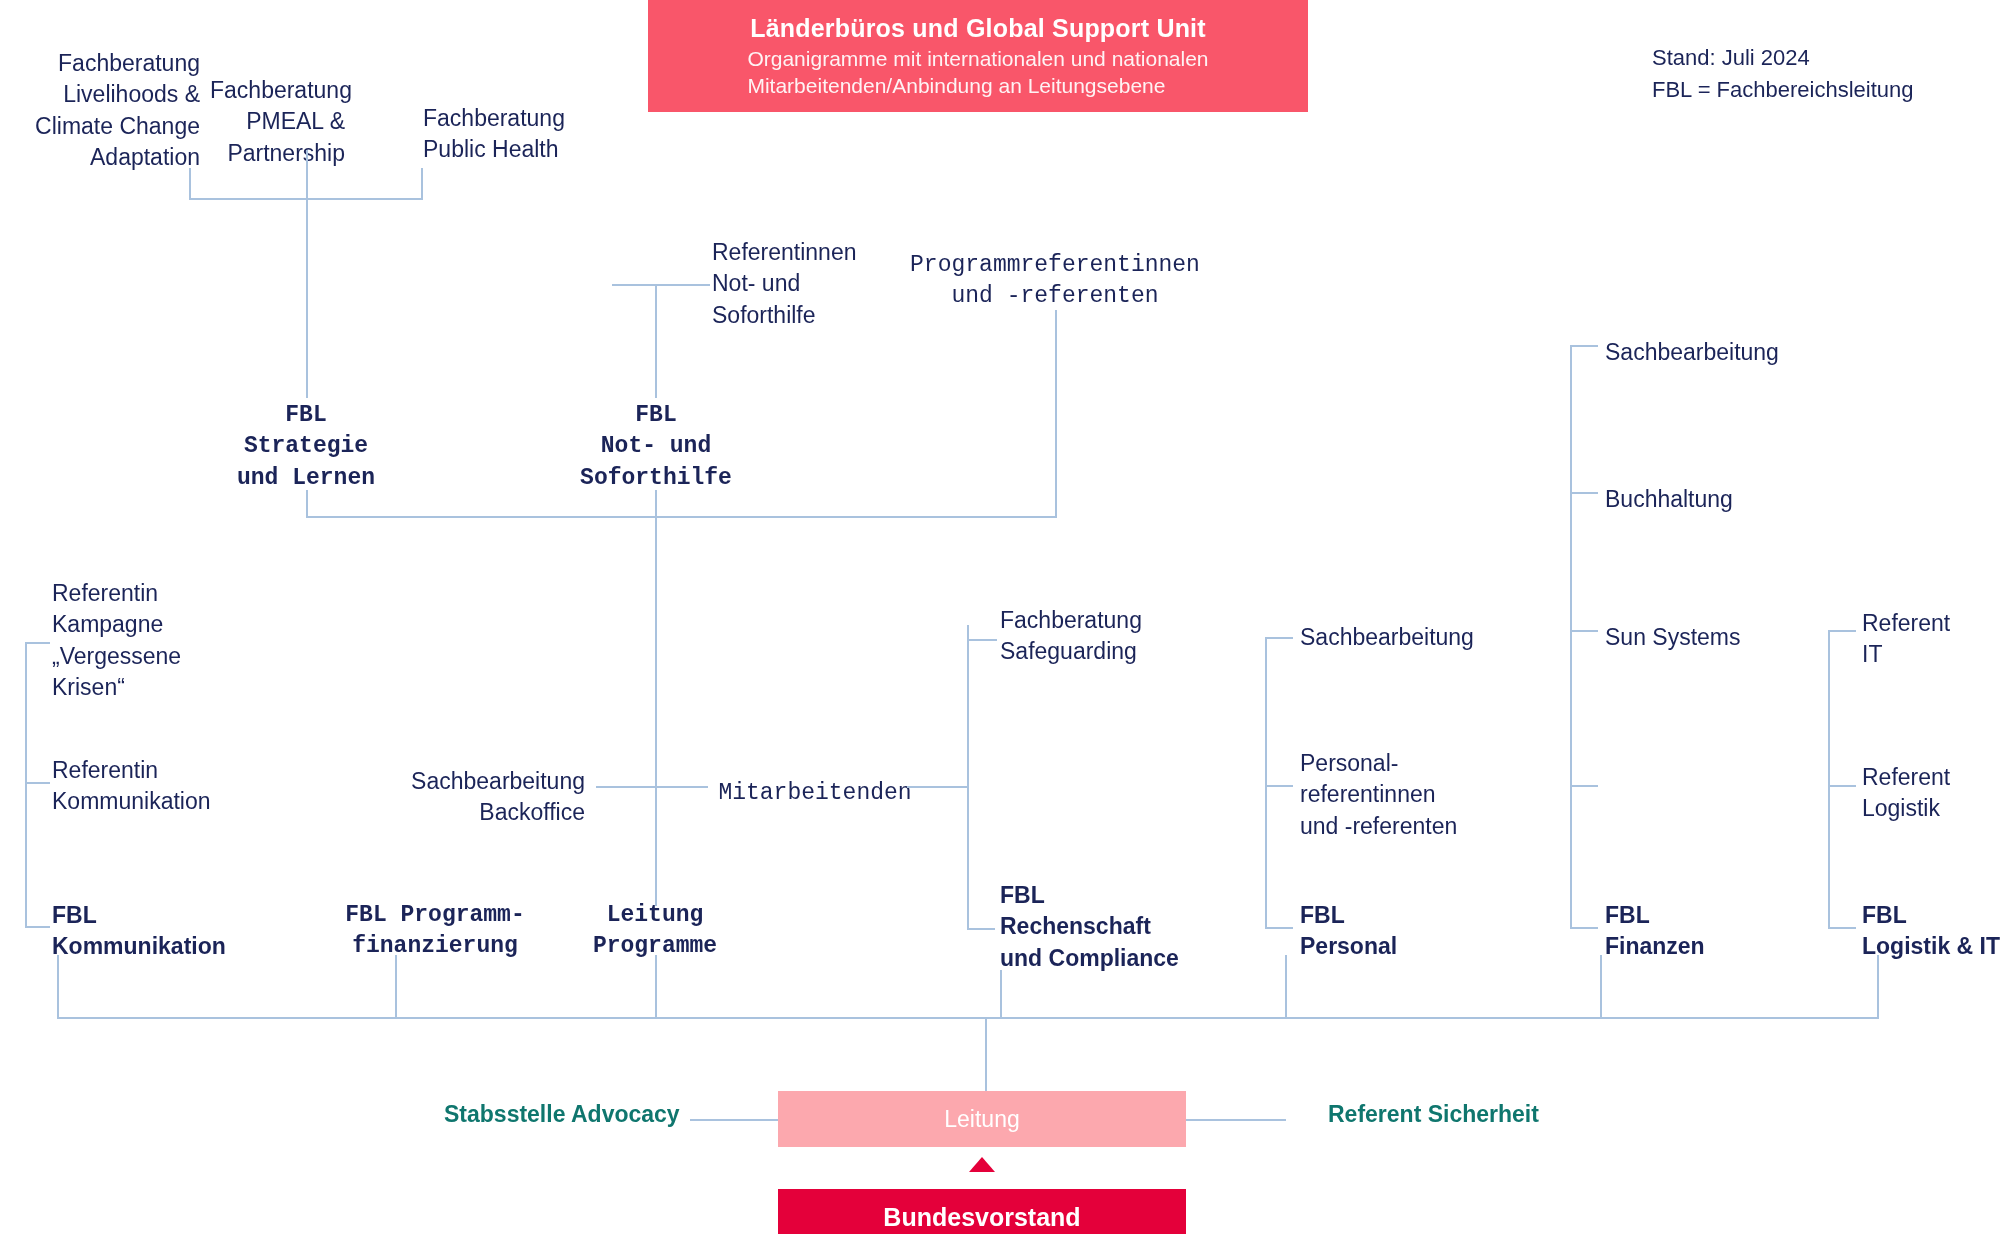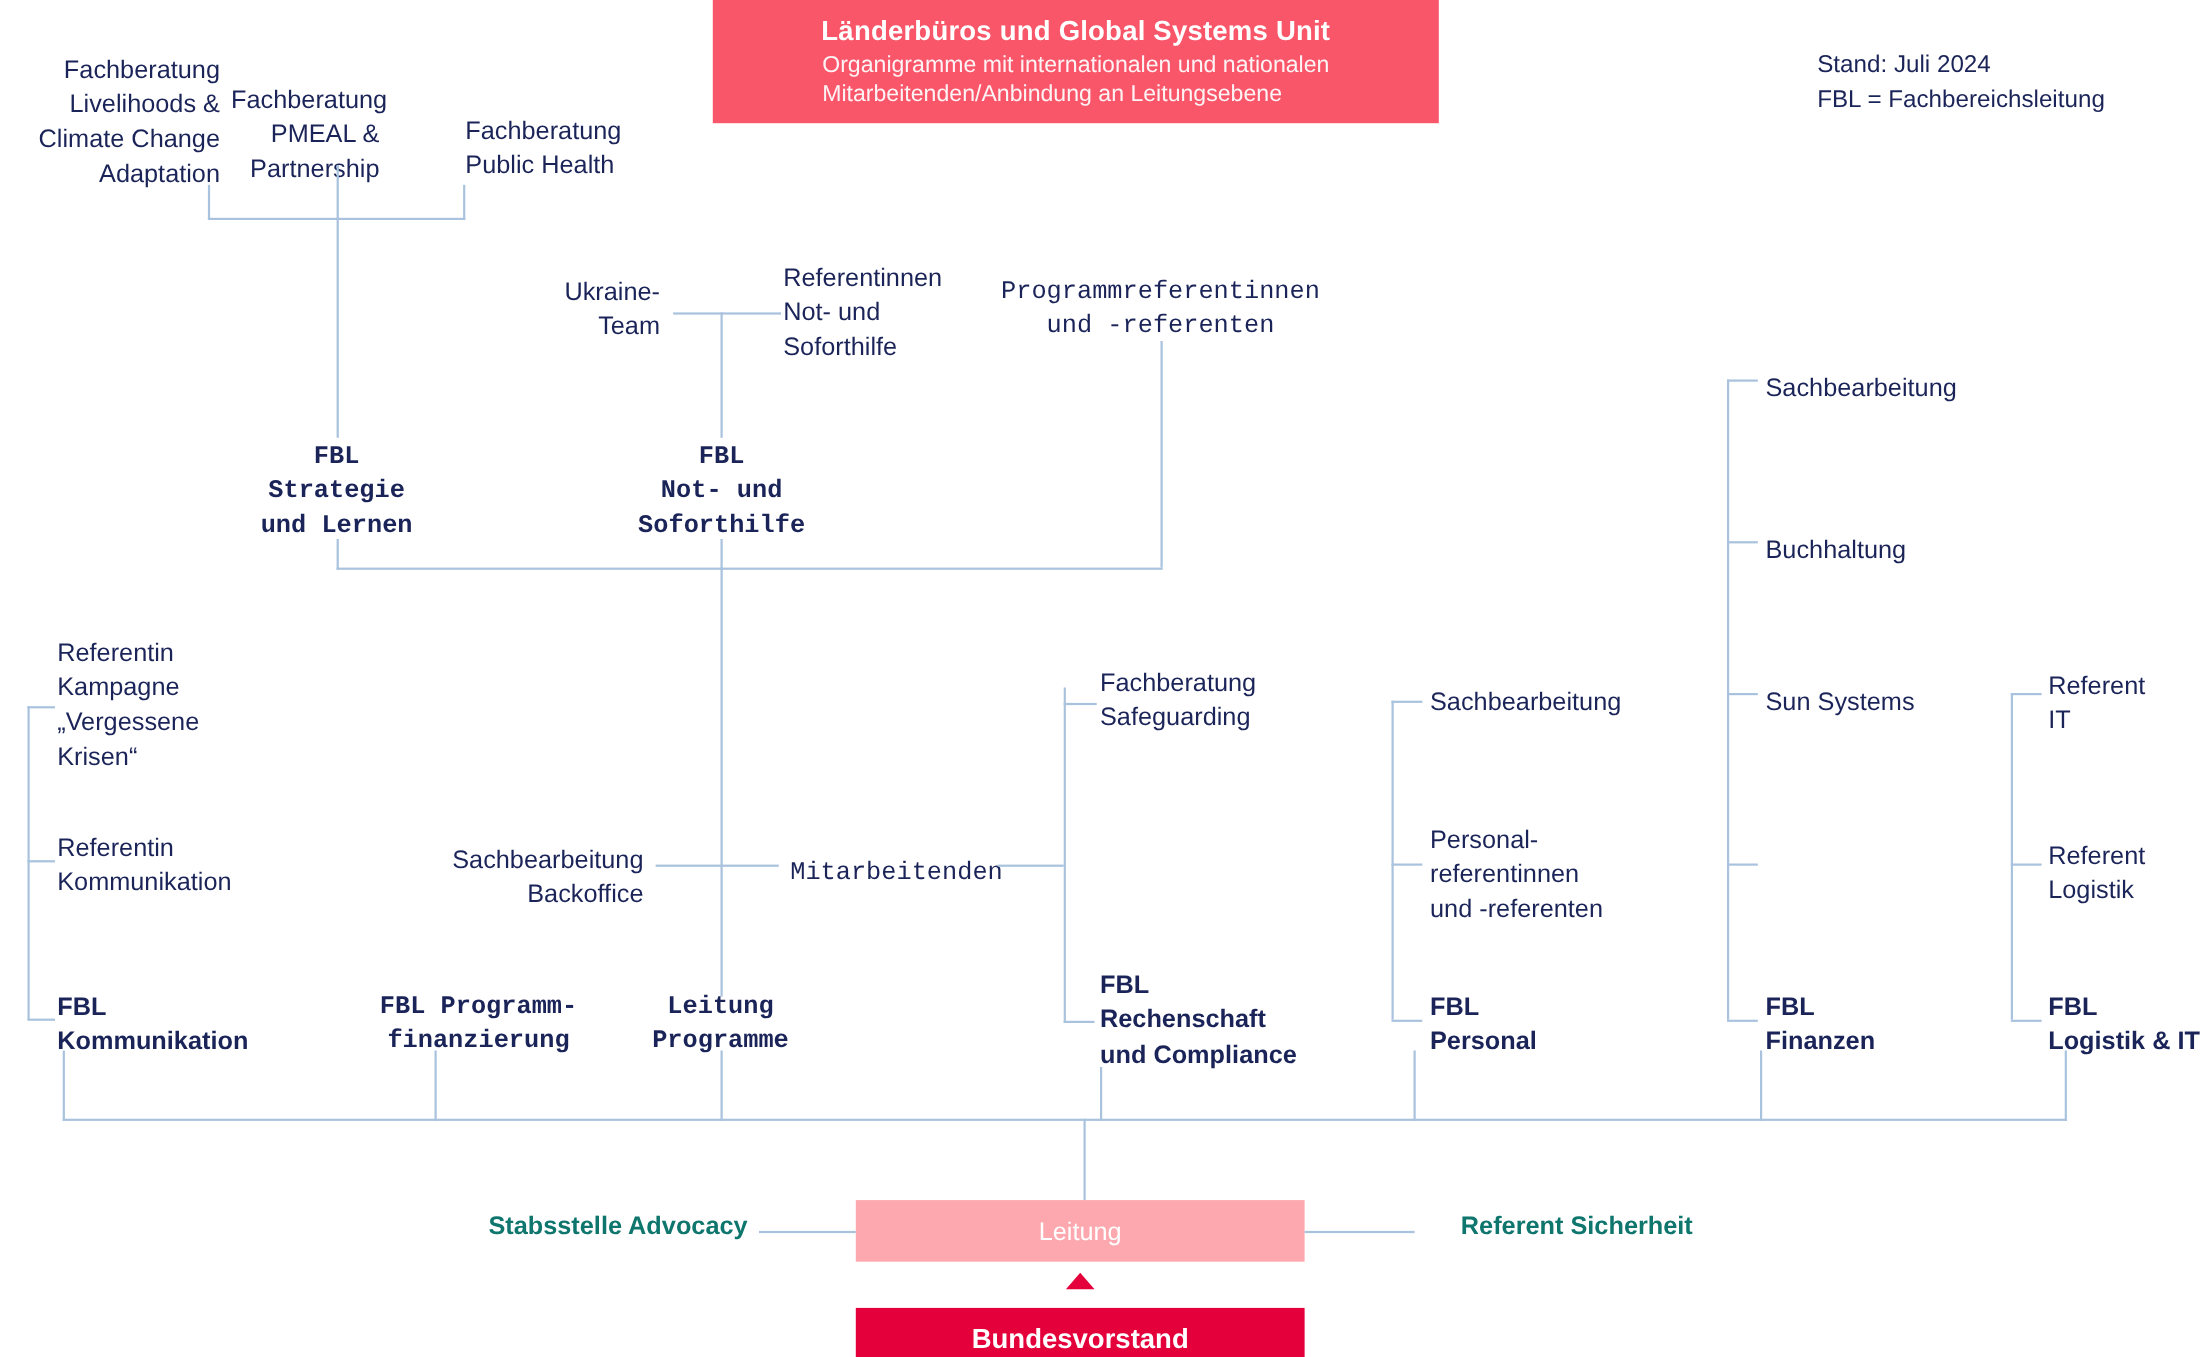--- a/index.html
+++ b/index.html
@@ -108,21 +108,21 @@
     border-right: 13px solid transparent;
     border-bottom: 15px solid #e4003a;
   }
 </style>
 </head>
 <body>
 
 <div id="stage">
 
   <div class="banner" style="left:648px; top:0px; width:660px; height:112px;">
-    <div class="banner-title">Länderbüros und Global Systems Unit</div>
+    <div class="banner-title">Länderbüros und Global Support Unit</div>
     <div class="banner-sub">Organigramme mit internationalen und nationalen
 Mitarbeitenden/Anbindung an Leitungsebene</div>
   </div>
 
   <div class="note" style="left:1652px; top:42px; width:330px;">Stand: Juli 2024
 FBL = Fachbereichsleitung</div>
 
   <div class="node ta-r" style="left:0px; top:48px; width:200px;">Fachberatung
 Livelihoods &amp;
 Climate Change
@@ -132,22 +132,20 @@
 Partnership</div>
   <div class="node ta-l" style="left:423px; top:103px; width:190px;">Fachberatung
 Public Health</div>
 
   <div class="ln lnv" style="left:189px; top:168px; height:32px;"></div>
   <div class="ln lnv" style="left:306px; top:150px; height:50px;"></div>
   <div class="ln lnv" style="left:421px; top:168px; height:32px;"></div>
   <div class="ln lnh" style="left:189px; top:198px; width:234px;"></div>
   <div class="ln lnv" style="left:306px; top:198px; height:200px;"></div>
 
-  <div class="node ta-r" style="left:440px; top:250px; width:160px;">Ukraine-
-Team</div>
   <div class="node ta-l" style="left:712px; top:237px; width:220px;">Referentinnen
 Not- und
 Soforthilfe</div>
   <div class="node ta-c" style="left:880px; top:250px; width:350px;">Programmreferentinnen
 und -referenten</div>
 
   <div class="ln lnh" style="left:612px; top:284px; width:98px;"></div>
   <div class="ln lnv" style="left:655px; top:284px; height:114px;"></div>
   <div class="ln lnv" style="left:1055px; top:310px; height:206px;"></div>
 

